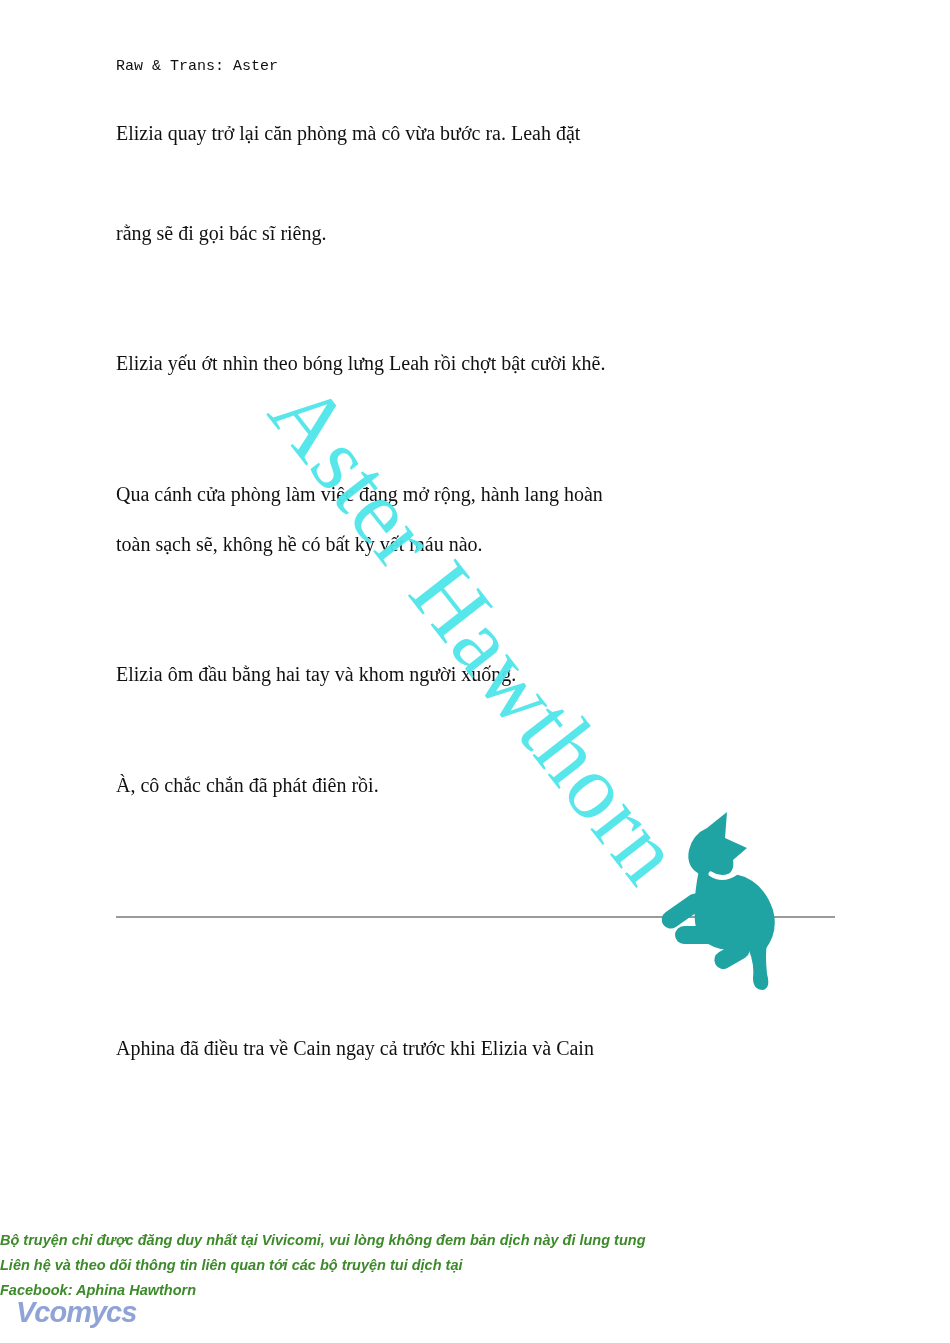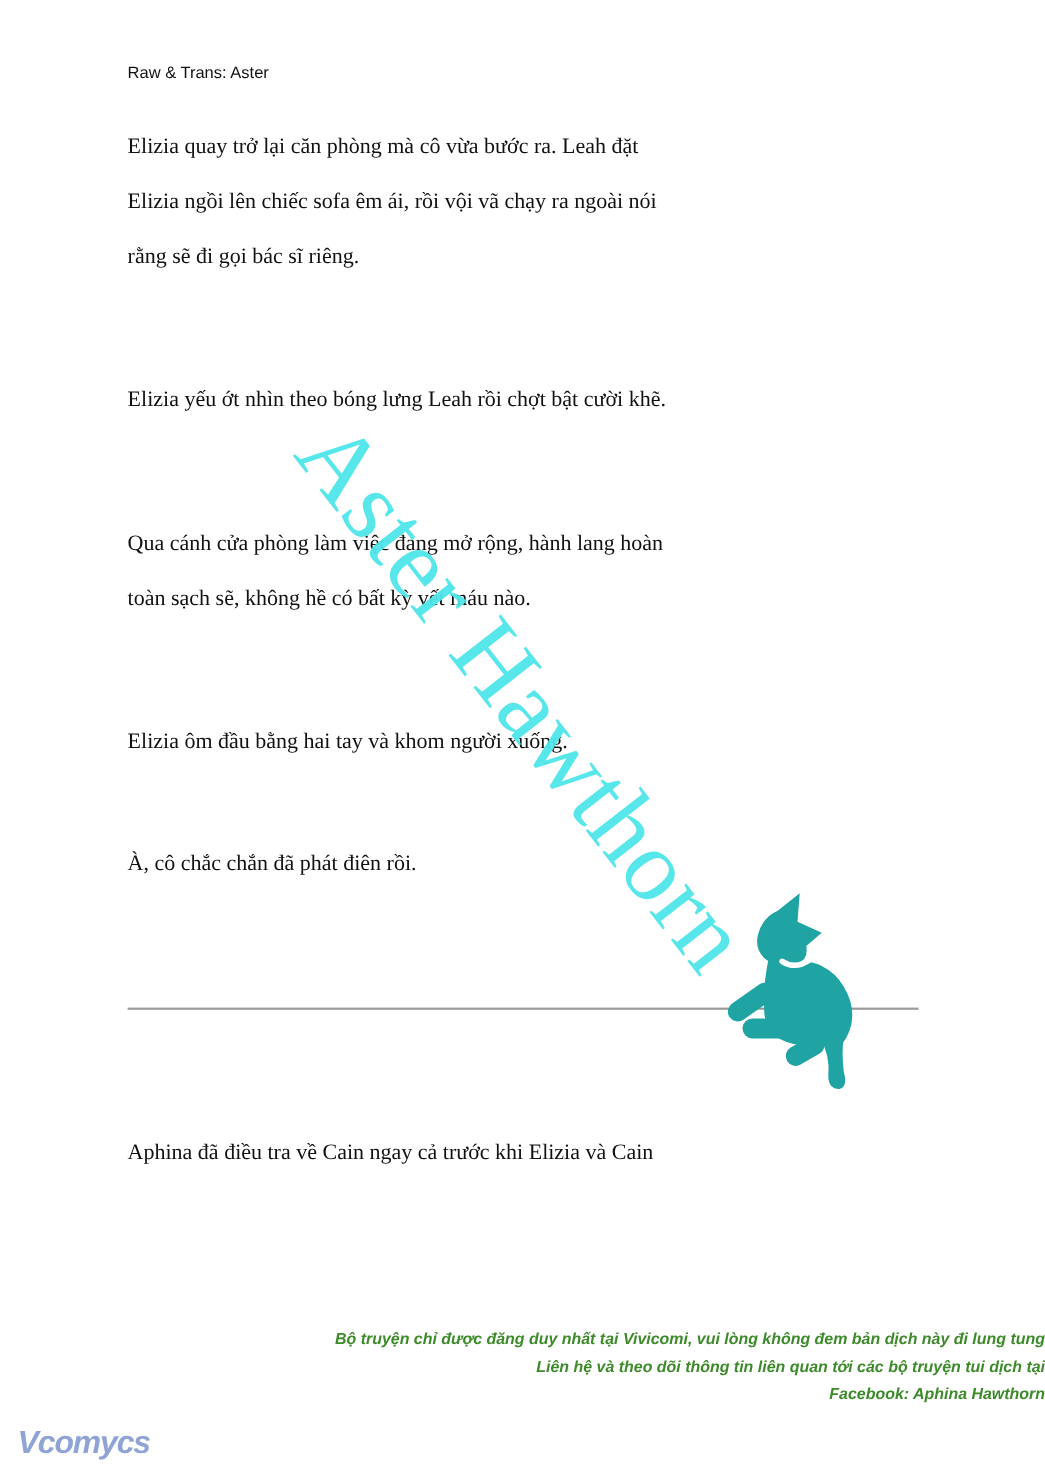--- a/index.html
+++ b/index.html
@@ -1,56 +1,56 @@
 <!DOCTYPE html>
 <html><head>
   <meta charset="utf-8">
   <style>
     html, body { margin: 0; padding: 0; background: #ffffff; }
     body { width: 950px; height: 1343px; position: relative; overflow: hidden; }
     .header {
       position: absolute; left: 116px; top: 58px;
-      font-family: Liberation Sans, sans-serif; font-size: 15px; color: #111;
+      font-family: Liberation Mono, monospace; font-size: 15px; color: #111;
     }
     .para {
       position: absolute; left: 116px; width: 730px;
       font-family: "Liberation Serif", serif; font-size: 20px; color: #111;
       line-height: 50px; margin: 0;
     }
     .divider {
       position: absolute; left: 116px; top: 916px; width: 719px; height: 2px;
       background: #9a9a9a;
     }
     .watermark {
       position: absolute; left: 128px; top: 572px;
       font-family: "Liberation Serif", serif; font-size: 92px; color: #4fe6ea;
       transform-origin: 0 0; transform: rotate(52deg) translate(-40px, -290px);
       white-space: nowrap; opacity: 0.95; letter-spacing: 1px;
       pointer-events: none;
     }
     .cat { position: absolute; left: 655px; top: 810px; width: 150px; height: 180px; }
     .footer {
-      position: absolute; left: 0; width: 950px; text-align: right;
+      position: absolute; left: 0; width: 950px; text-align: left;
       font-family: "Liberation Sans", sans-serif; font-style: italic; font-weight: bold;
-      font-size: 14.5px; color: #3d8a2a;
+      font-size: 14.5px; color: #3d8a2a; margin-top: 22px;
     }
     .logo {
       position: absolute; left: 16px; top: 1296px;
       font-family: "Liberation Sans", sans-serif; font-style: italic; font-weight: bold;
       font-size: 29px; color: #8fa3d6; letter-spacing: -1px;
     }
   </style>
 </head>
 <body>
 
 <div class="header">Raw &amp; Trans: Aster</div>
 
 <p class="para" style="top:108px">
   <span>Elizia quay trở lại căn phòng mà cô vừa bước ra. Leah đặt</span><br>
-  <span>Elizia ngồi lên chiếc sofa êm ái, rồi vội vã chạy ra ngoài nói</span><br>
+  <br>
   <span>rằng sẽ đi gọi bác sĩ riêng.</span>
 </p>
 <p class="para" style="top:338px">
   <span>Elizia yếu ớt nhìn theo bóng lưng Leah rồi chợt bật cười khẽ.</span>
 </p>
 <p class="para" style="top:469px">
   <span>Qua cánh cửa phòng làm việc đang mở rộng, hành lang hoàn</span><br>
   <span>toàn sạch sẽ, không hề có bất kỳ vết máu nào.</span>
 </p>
 <p class="para" style="top:649px">

